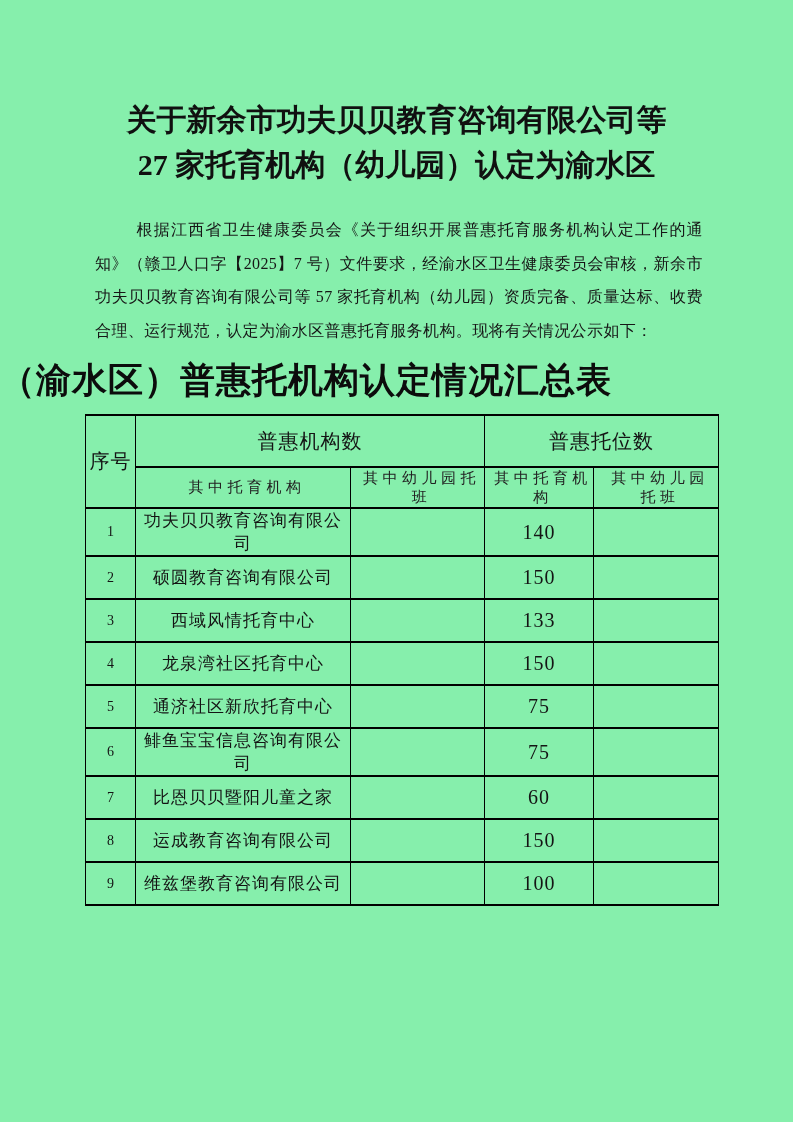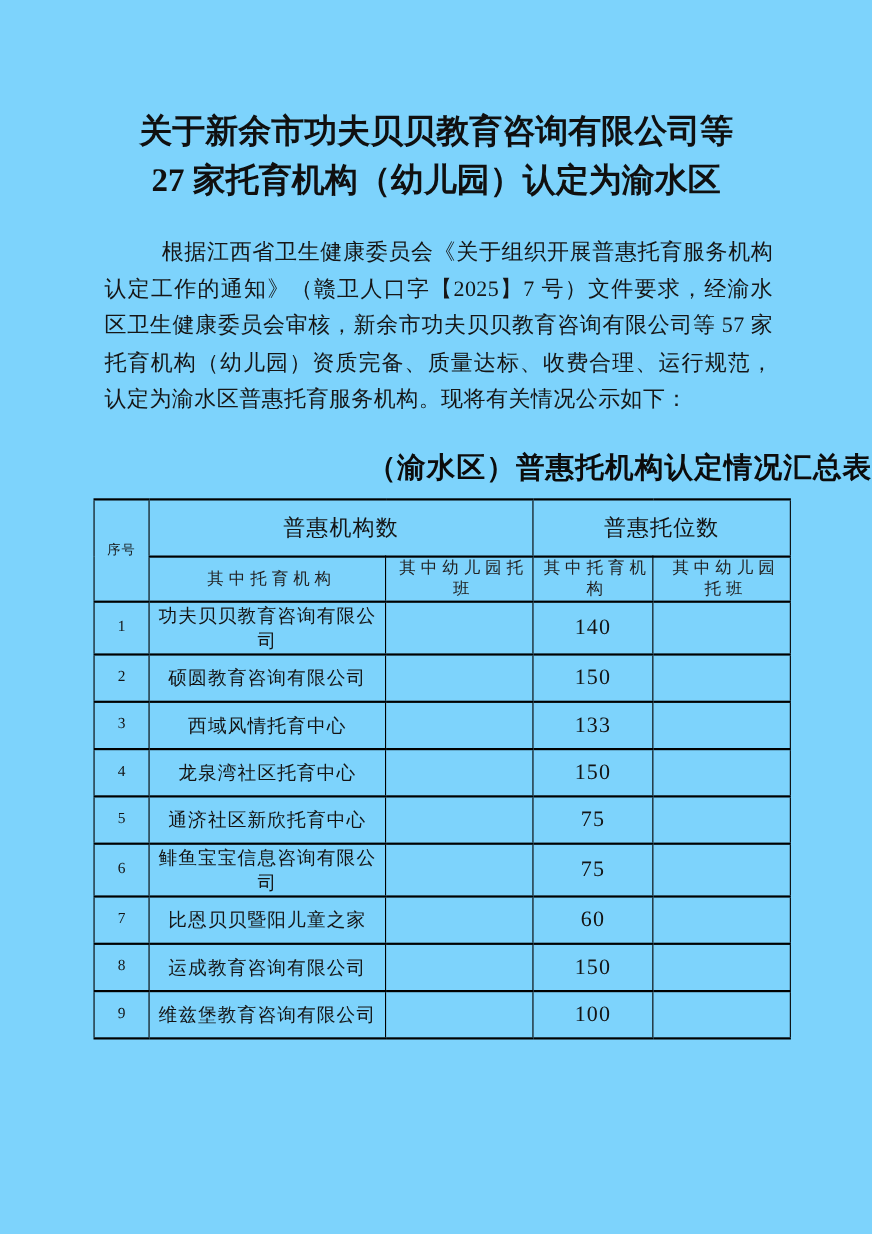--- a/index.html
+++ b/index.html
@@ -2,48 +2,48 @@
 <html><head>
 <meta charset="utf-8">
 <style>
   * { margin: 0; padding: 0; box-sizing: border-box; }
   html, body { background: #ffffff; }
   .page {
     position: relative;
     width: 793px;
     height: 1122px;
     margin: 0 auto;
-    background: #7dd3fc;
+    background: #86efac;
     color: #111111;
     font-family: "Liberation Serif", "DejaVu Serif", serif;
     overflow: hidden;
   }
   .doc-title {
     margin-top: 97px;
     text-align: center;
     font-size: 30px;
     font-weight: 700;
     line-height: 45px;
     color: #101010;
   }
   .doc-title span { display: block; }
   .body-text {
     width: 608px;
     margin: 26px 0 0 95px;
-    font-size: 20px;
+    font-size: 16px;
     line-height: 33.6px;
     text-align: justify;
     text-indent: 2.6em;
     color: #161616;
     letter-spacing: 0.4px;
   }
   .table-title {
-    margin-top: 27px;
-    text-align: right;
-    font-size: 26px;
+    margin-top: 10px;
+    text-align: left;
+    font-size: 35px;
     font-weight: 700;
     letter-spacing: 1px;
     color: #0c0c0c;
   }
   table.summary {
     margin: 10px 0 0 85px;
     width: 633px;
     border-collapse: collapse;
     table-layout: fixed;
     color: #141414;
@@ -54,21 +54,21 @@
     border-bottom-width: 2px;
     vertical-align: middle;
     text-align: center;
     font-weight: 400;
     overflow: hidden;
   }
   tr.hdr-group { height: 52px; }
   tr.hdr-sub { height: 41px; }
   tr.data-row { height: 43px; }
   th.index-hdr {
-    font-size: 12px;
+    font-size: 20px;
     font-weight: 700;
     letter-spacing: 1px;
   }
   th.group-hdr {
     font-size: 20px;
     font-weight: 700;
     letter-spacing: 1px;
   }
   th.sub-hdr {
     font-size: 15px;

